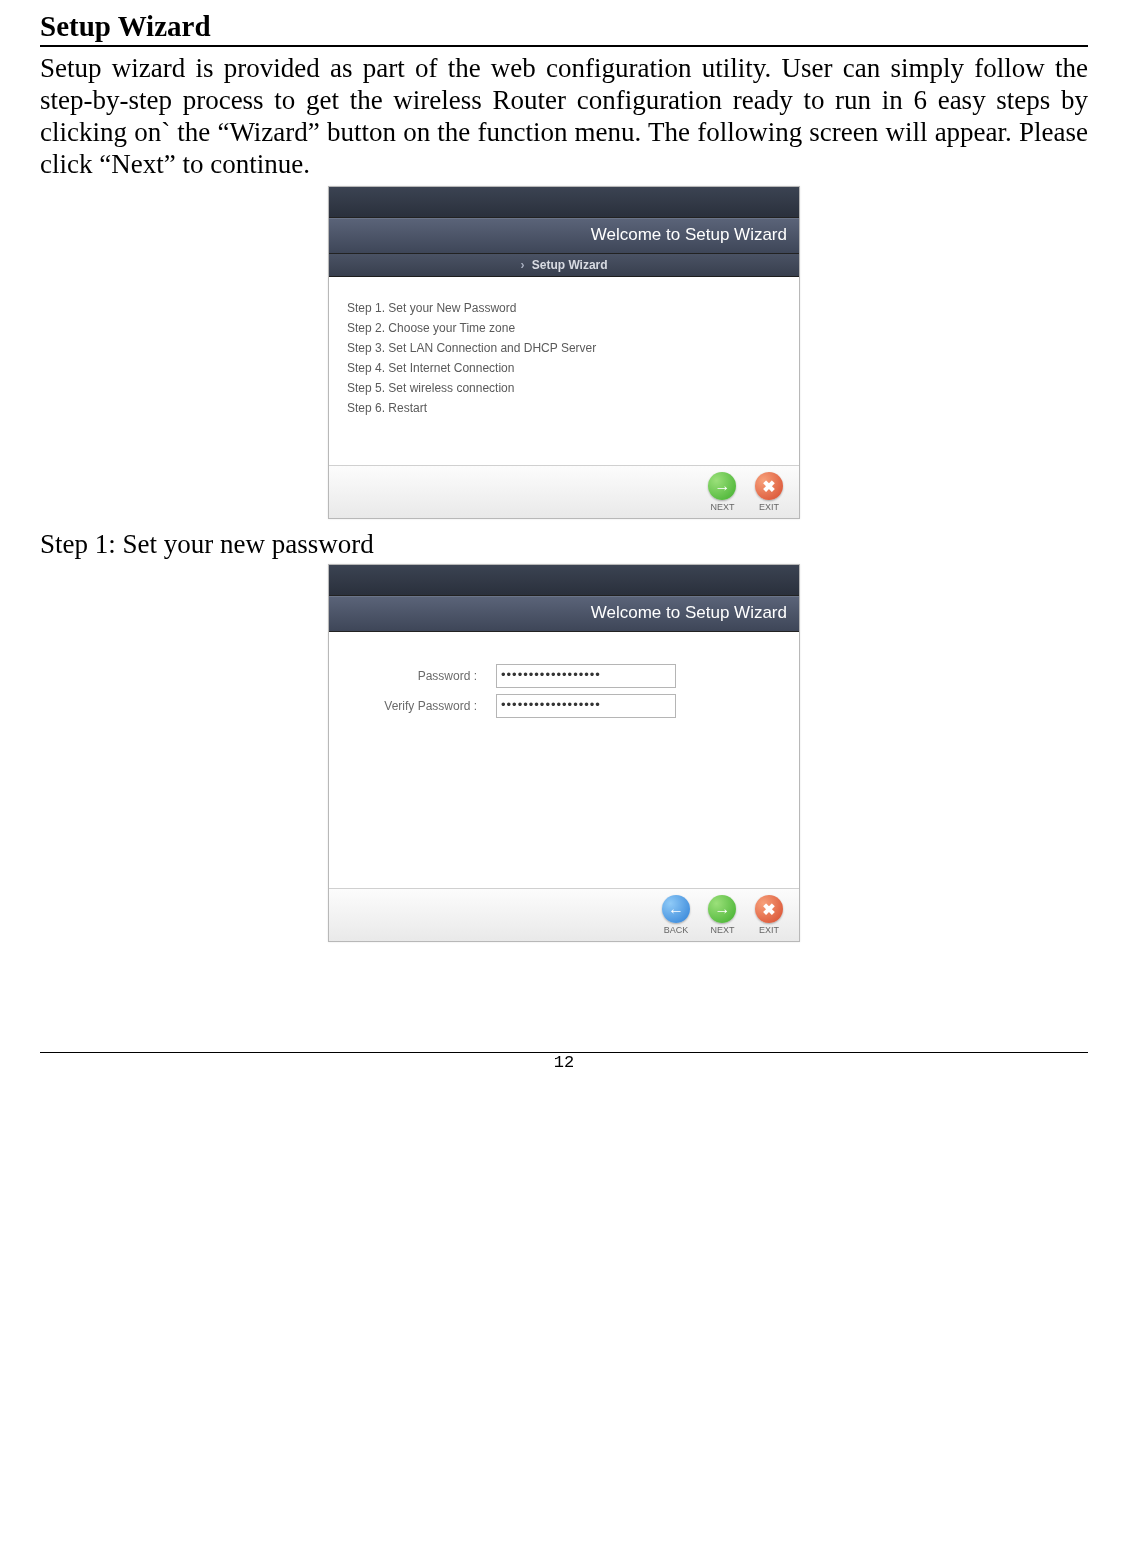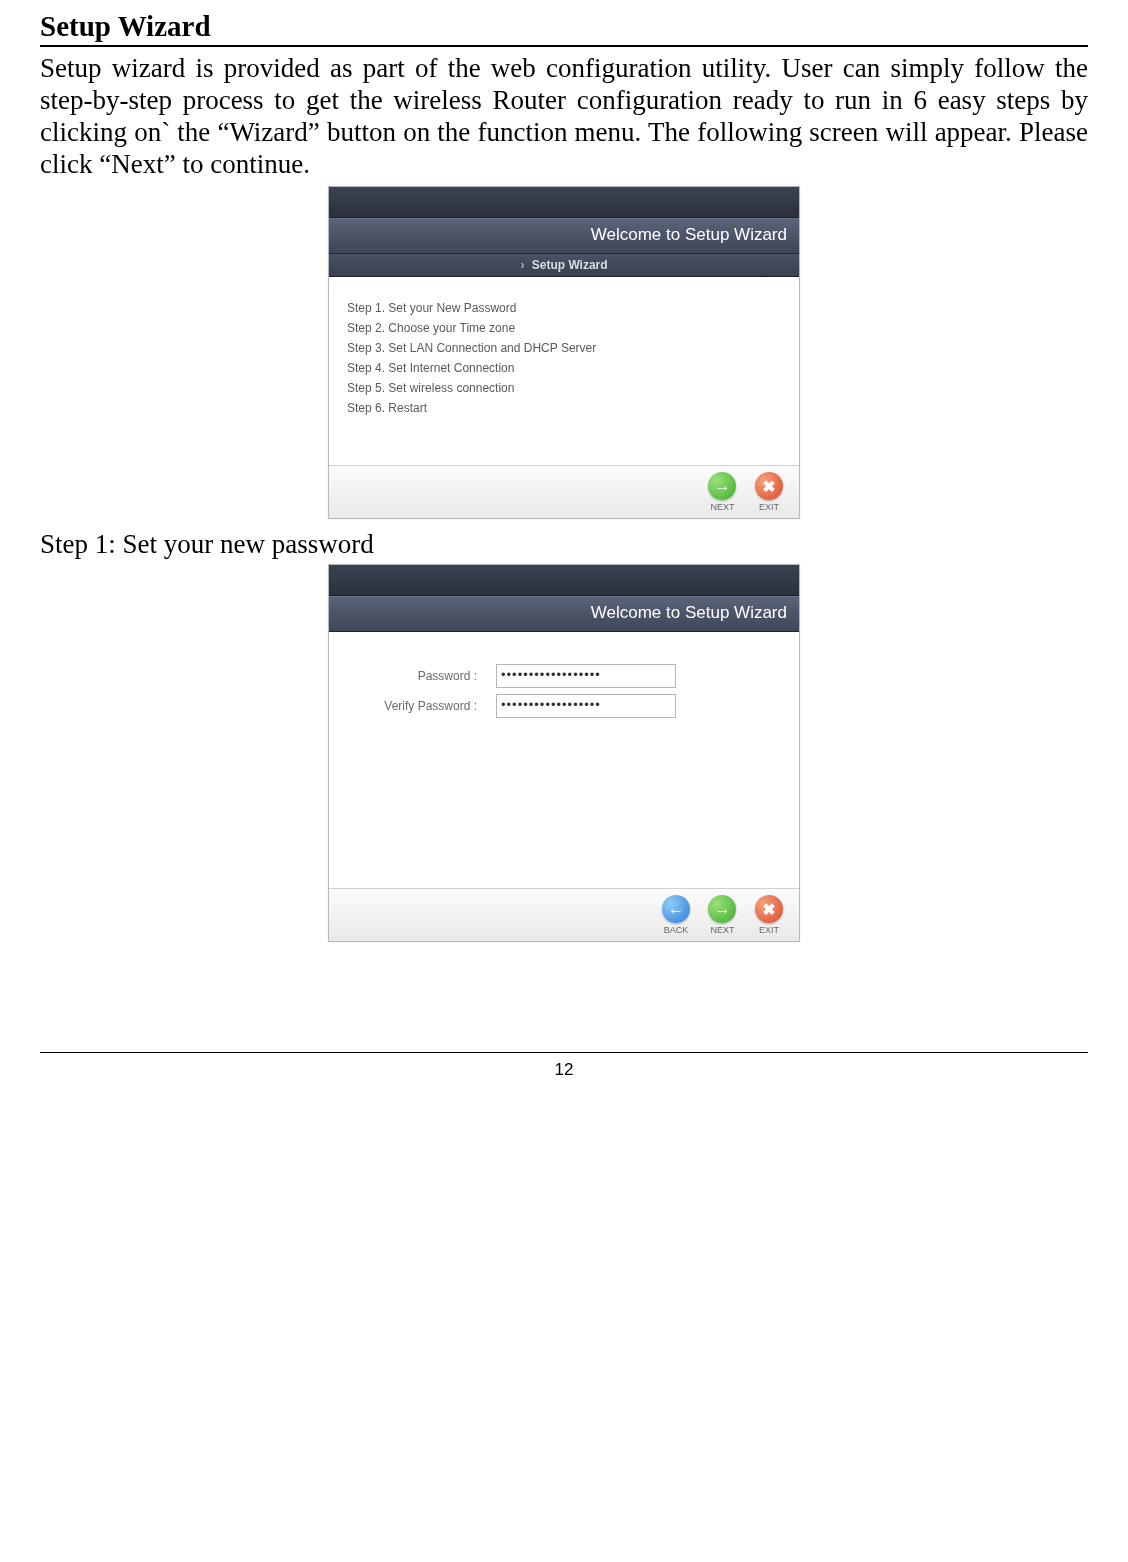--- a/index.html
+++ b/index.html
@@ -171,22 +171,22 @@
     font-size: 13px;
     letter-spacing: 1px;
     color: #333;
     overflow: hidden;
   }
   .footer {
     border-top: 1px solid #000;
     margin-top: 110px;
     text-align: center;
     font-size: 17px;
-    padding-top: 7px;
-    font-family: Liberation Sans, sans-serif;
+    padding-top: 0;
+    font-family: Liberation Mono, monospace;
   }
 </style>
 </head>
 <body>
 
 <div class="page">
 
   <div class="section-title">Setup Wizard</div>
 
   <div class="body-text">Setup wizard is provided as part of the web configuration utility. User can simply follow the step-by-step process to get the wireless Router configuration ready to run in 6 easy steps by clicking on` the “Wizard” button on the function menu. The following screen will appear. Please click “Next” to continue.</div>

